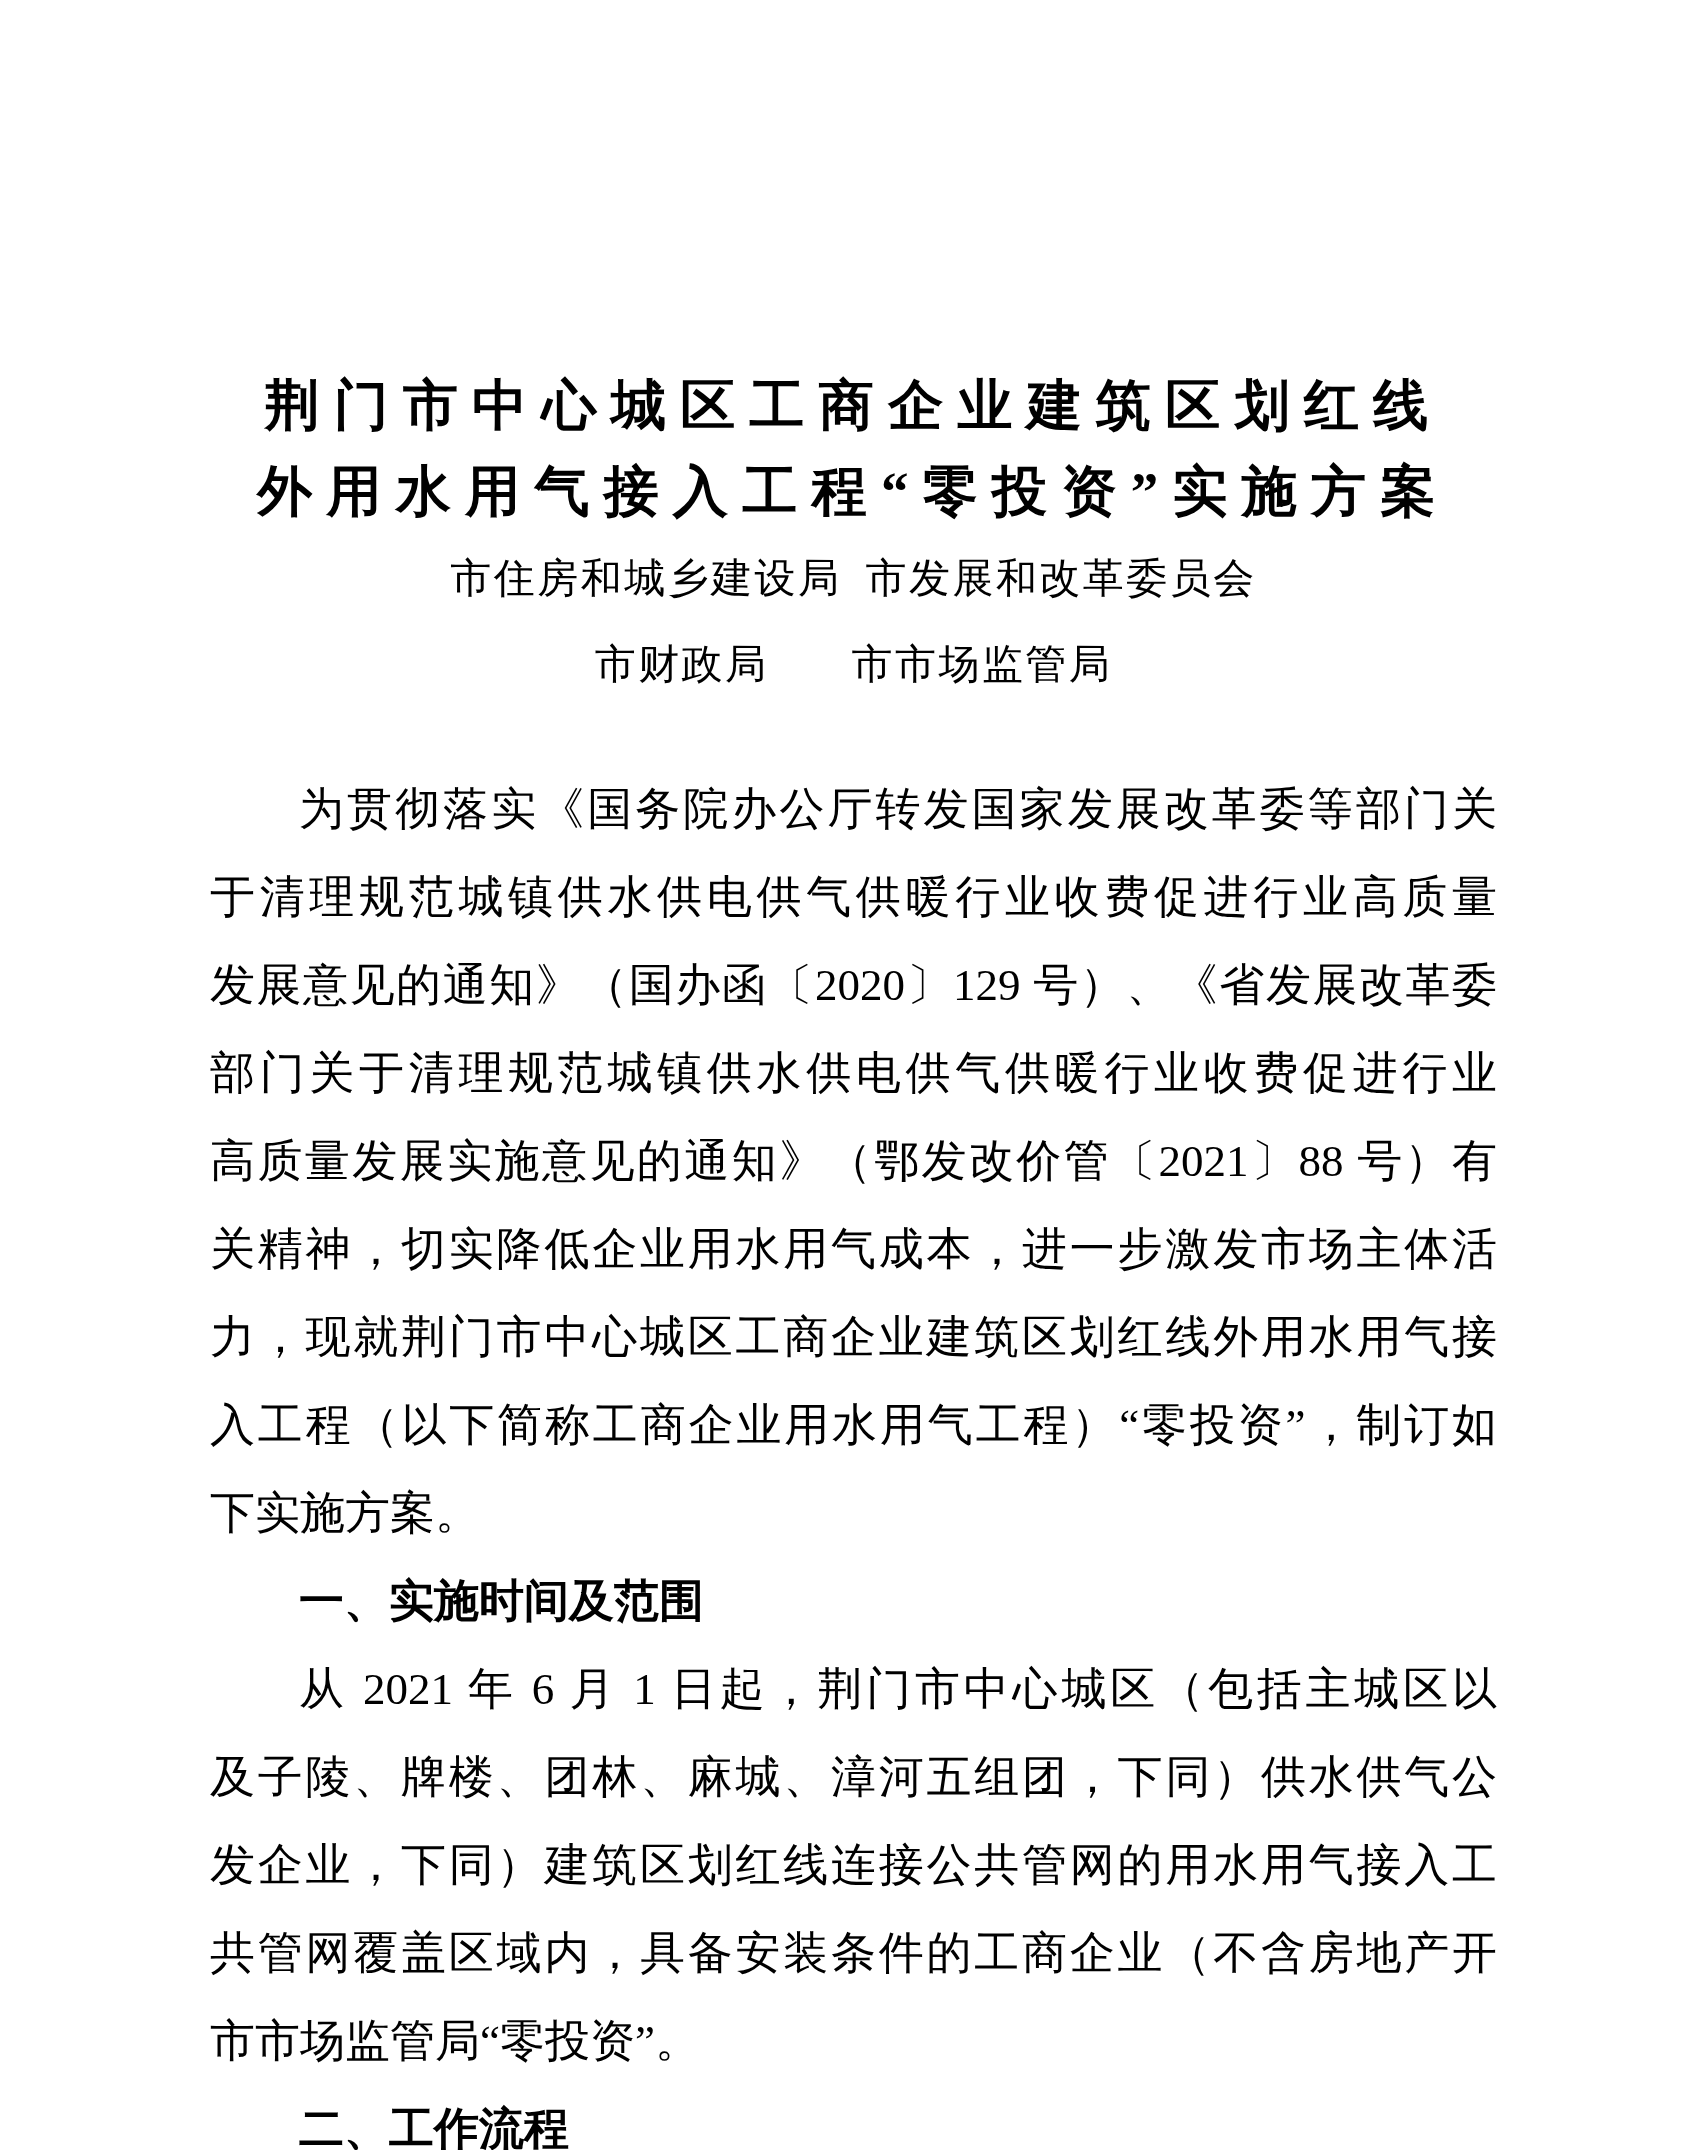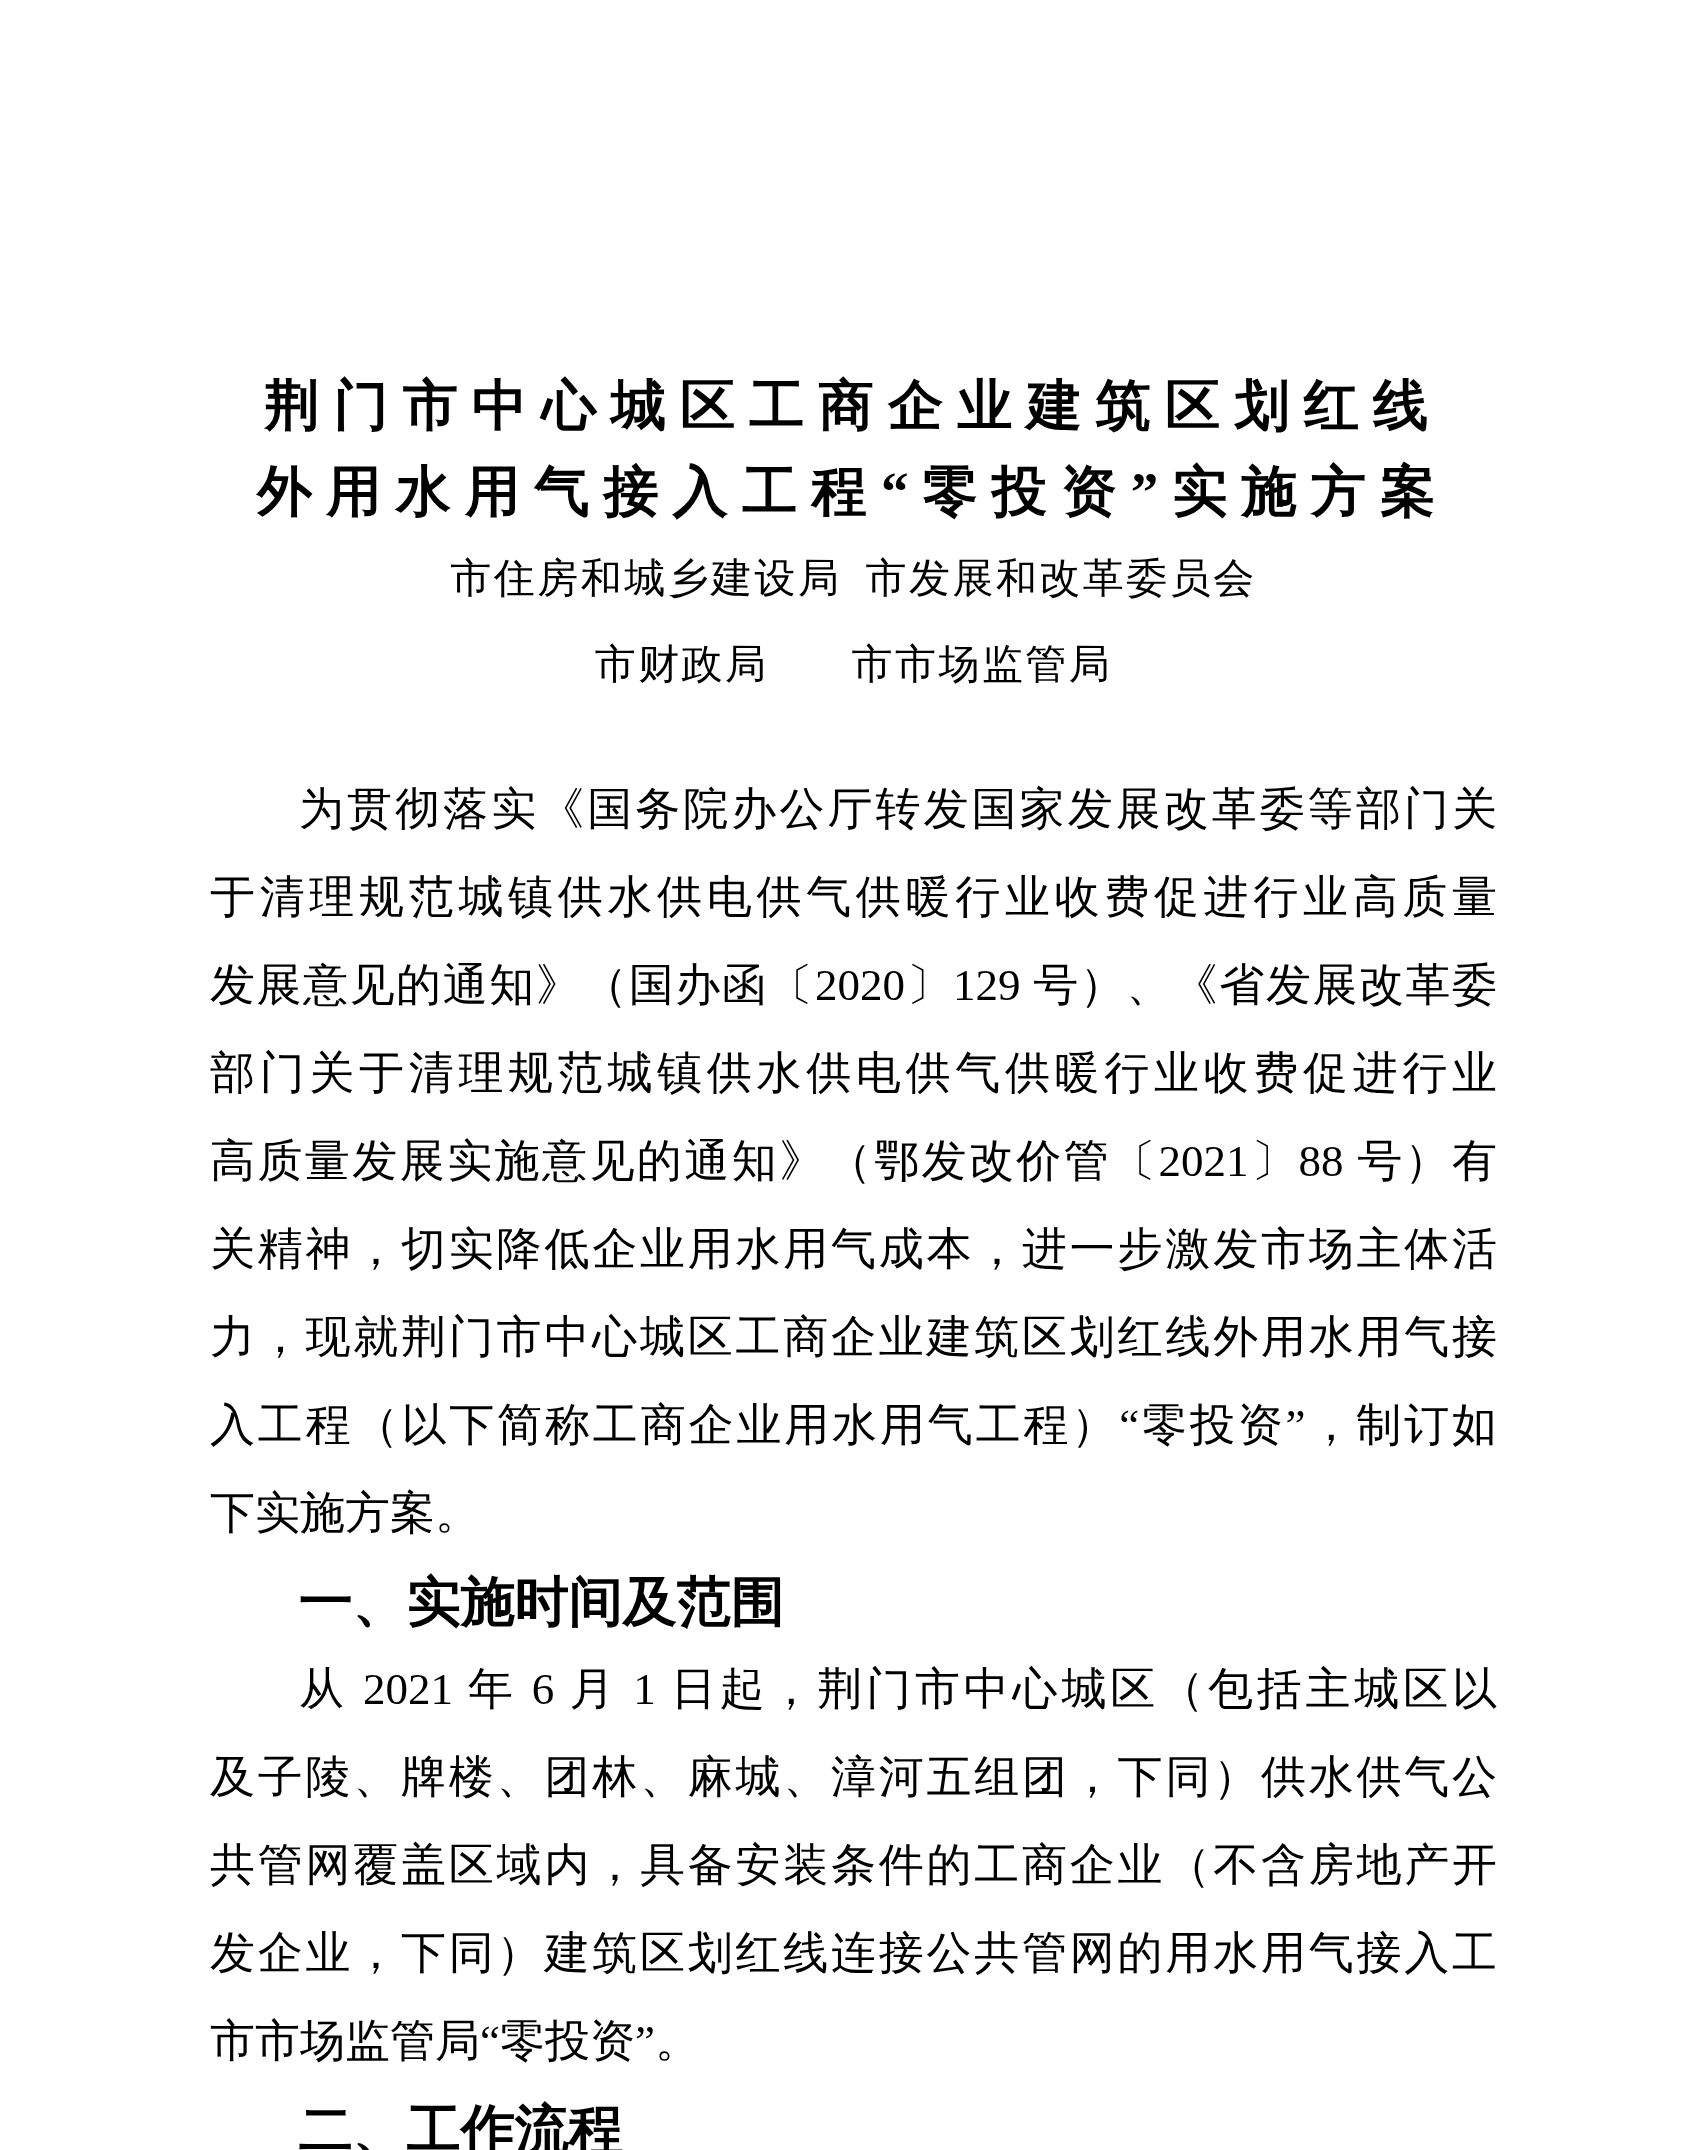--- a/index.html
+++ b/index.html
@@ -48,21 +48,21 @@
     text-align:justify;
     text-align-last:justify;
   }
   .last-line {
     text-align:left;
   }
   .indent { text-indent:89px; }
   .heading {
     font-family:"Liberation Sans", sans-serif;
     font-weight:bold;
-    font-size:54px;
+    font-size:45px;
     text-indent:89px;
     text-align:left;
   }
 </style>
 </head>
 <body>
 
 <div class="page">
 
   <div class="title-block">
@@ -87,21 +87,21 @@
     <div class="line just">高质量发展实施意见的通知》（鄂发改价管〔2021〕88 号）有</div>
     <div class="line just">关精神，切实降低企业用水用气成本，进一步激发市场主体活</div>
     <div class="line just">力，现就荆门市中心城区工商企业建筑区划红线外用水用气接</div>
     <div class="line just">入工程（以下简称工商企业用水用气工程）“零投资”，制订如</div>
     <div class="line last-line">下实施方案。</div>
 
     <div class="line heading">一、实施时间及范围</div>
 
     <div class="line just indent">从 2021 年 6 月 1 日起，荆门市中心城区（包括主城区以</div>
     <div class="line just">及子陵、牌楼、团林、麻城、漳河五组团，下同）供水供气公</div>
+    <div class="line just">发企业，下同）建筑区划红线连接公共管网的用水用气接入工</div>
     <div class="line just">共管网覆盖区域内，具备安装条件的工商企业（不含房地产开</div>
-    <div class="line just">发企业，下同）建筑区划红线连接公共管网的用水用气接入工</div>
     <div class="line last-line">市市场监管局“零投资”。</div>
 
     <div class="line heading">二、工作流程</div>
   </div>
 
 </div>
 
 
 </body></html>

